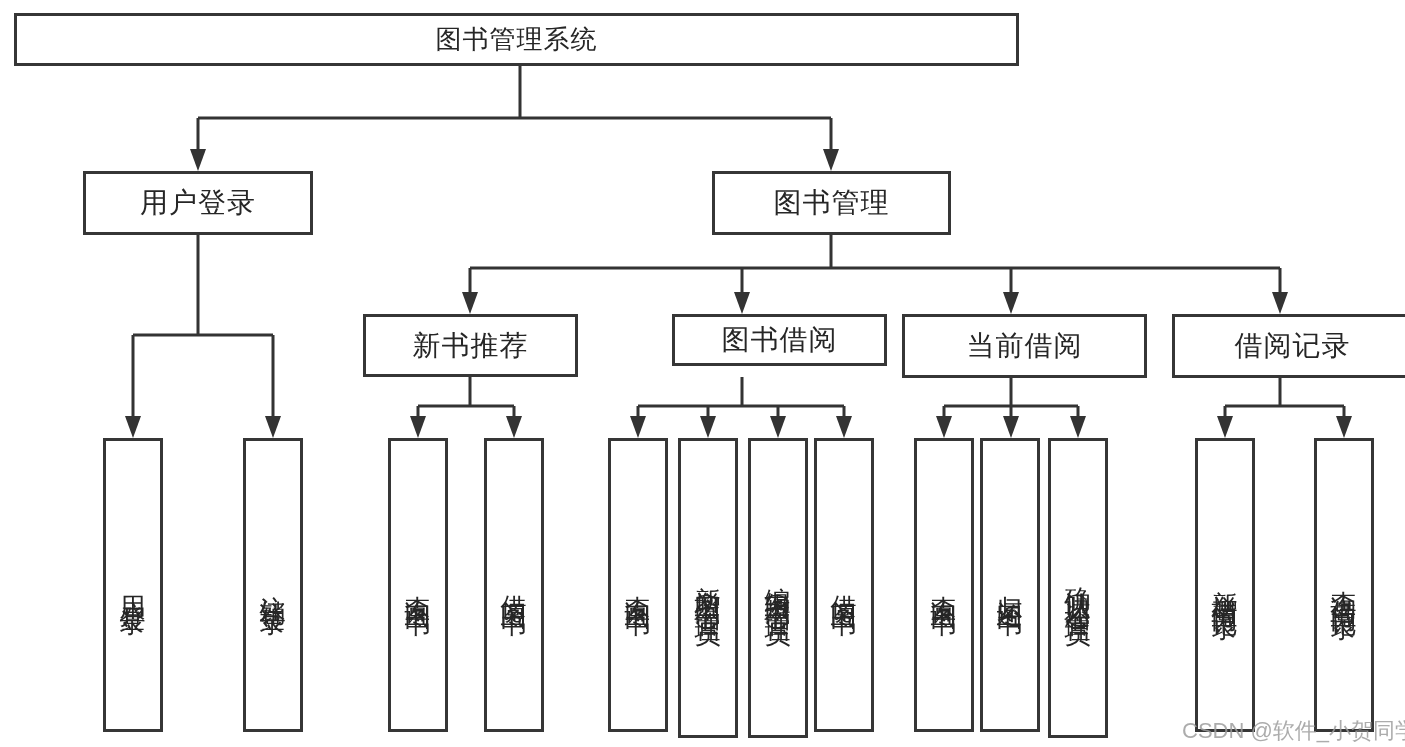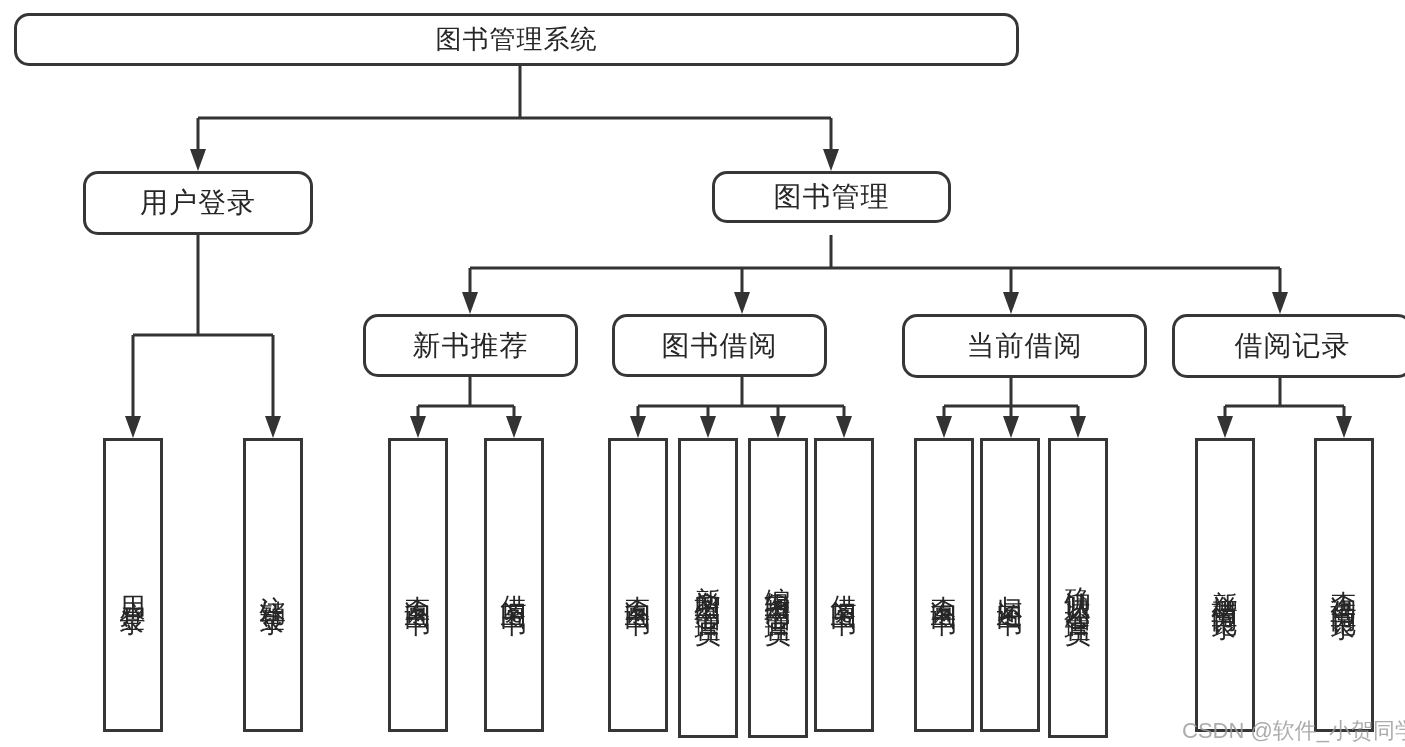--- a/index.html
+++ b/index.html
@@ -21,21 +21,21 @@
   .connector-layer path{stroke:var(--line);stroke-width:3;fill:none;}
   .connector-layer polygon{fill:var(--line);stroke:none;}
   .node{
     position:absolute;z-index:2;
     box-sizing:border-box;
     background:var(--background);
     border:3px solid var(--border);
     display:flex;align-items:center;justify-content:center;
     color:var(--text);
   }
-  .node.h{font-size:28px;letter-spacing:1px;white-space:nowrap;border-radius:15px;}
+  .node.h{font-size:28px;letter-spacing:1px;white-space:nowrap;}
   .node.root{font-size:26px;letter-spacing:1px;}
   .node.v{
     font-size:26px;
   }
   .node.v .vtext{
     writing-mode:vertical-rl;
     text-orientation:mixed;
     letter-spacing:5px;
     line-height:1;
   }
@@ -104,28 +104,28 @@
     </g>
   </svg>
 
   <div class="node root h" style="left:14px;top:13px;width:1005px;height:53px;">
     <span>图书管理系统</span>
   </div>
 
   <div class="node h" style="left:83px;top:171px;width:230px;height:64px;">
     <span>用户登录</span>
   </div>
-  <div class="node h" style="left:712px;top:171px;width:239px;height:52px;">
+  <div class="node h" style="left:712px;top:171px;width:239px;height:64px;">
     <span>图书管理</span>
   </div>
 
   <div class="node h" style="left:363px;top:314px;width:215px;height:63px;align-items:center;">
     <span>新书推荐</span>
   </div>
-  <div class="node h" style="left:612px;top:314px;width:215px;height:63px;">
+  <div class="node h" style="left:672px;top:314px;width:215px;height:52px;">
     <span>图书借阅</span>
   </div>
   <div class="node h" style="left:902px;top:314px;width:245px;height:64px;">
     <span>当前借阅</span>
   </div>
   <div class="node h" style="left:1172px;top:314px;width:241px;height:64px;">
     <span>借阅记录</span>
   </div>
 
   <div class="node v" style="left:103px;top:438px;width:60px;height:294px;">

